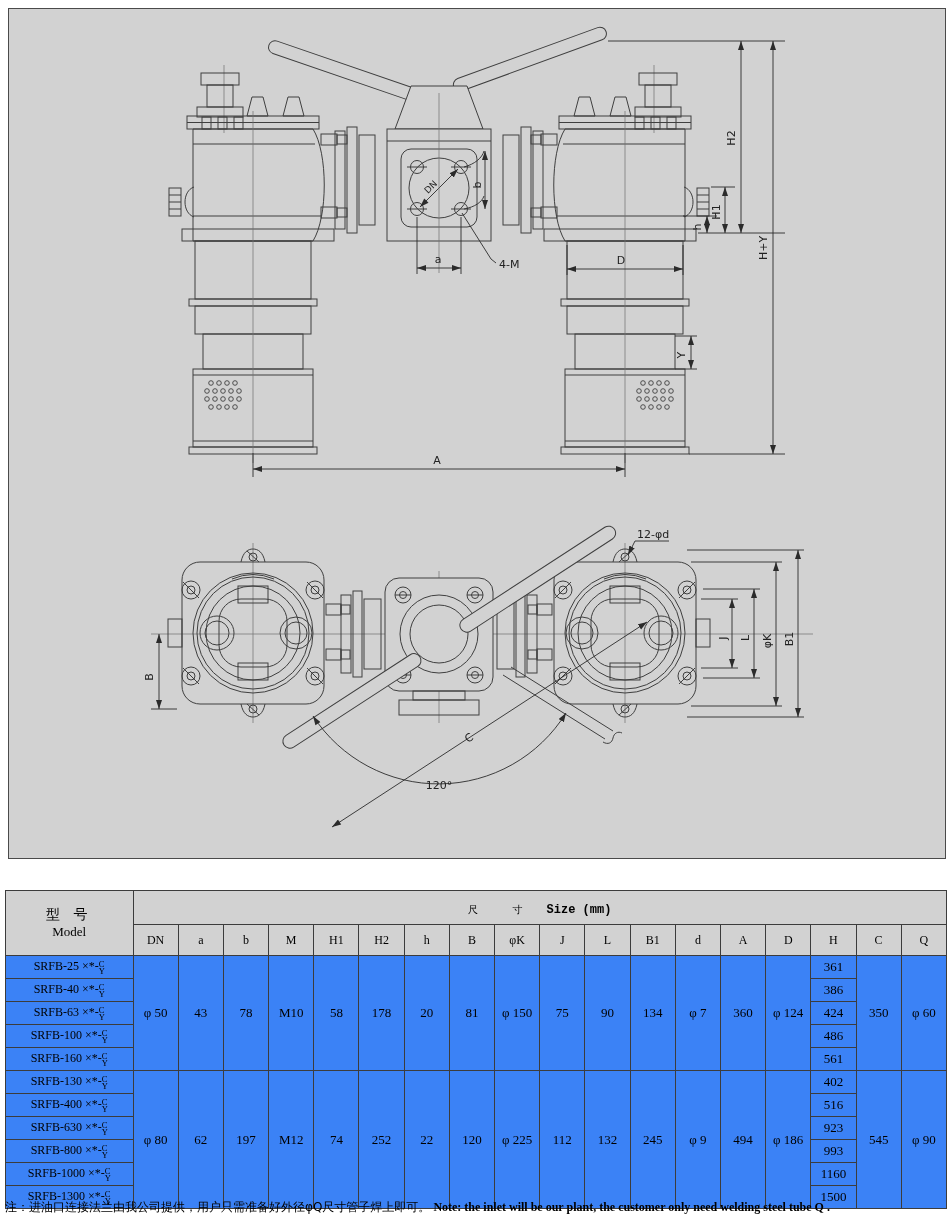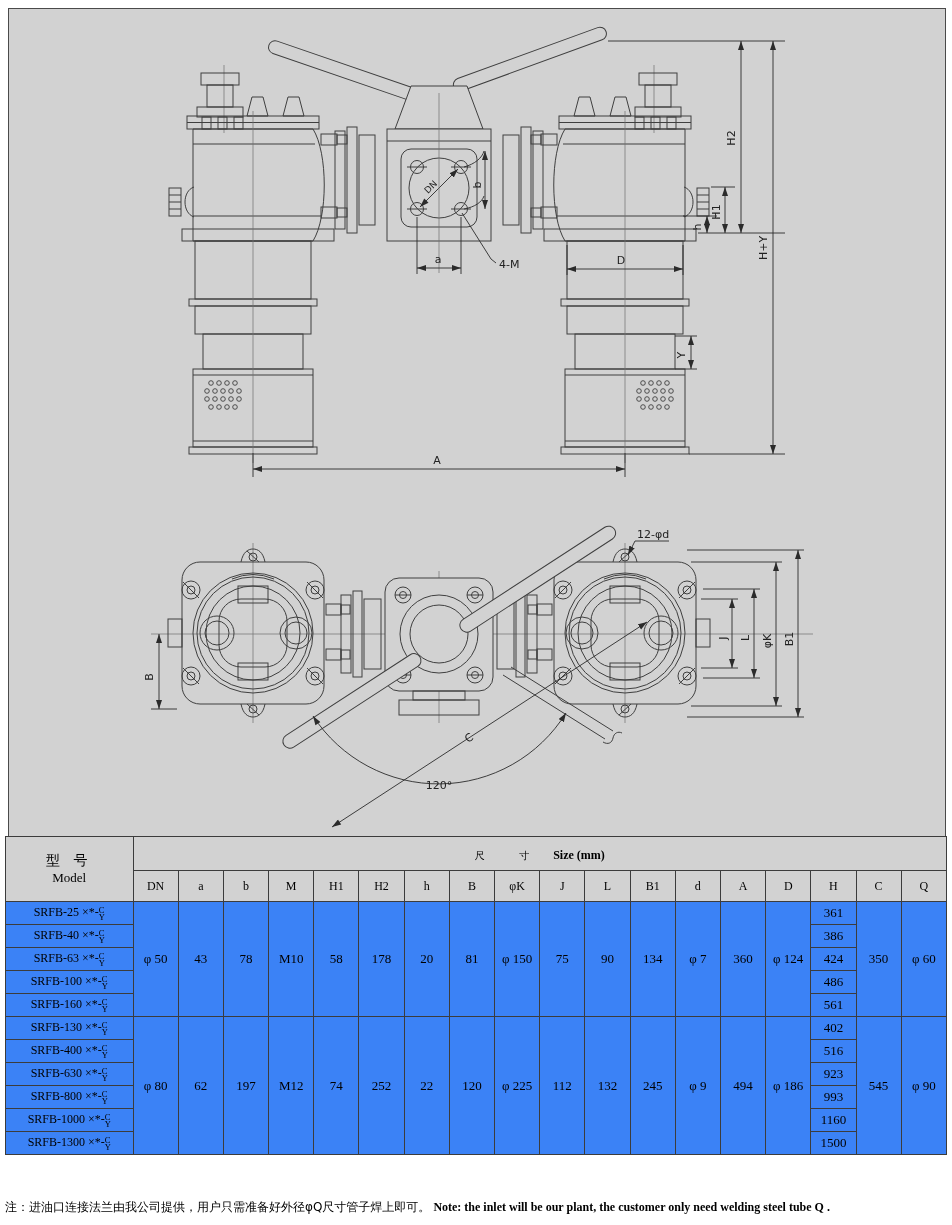--- a/index.html
+++ b/index.html
@@ -7,28 +7,28 @@
   .panel{position:absolute;left:8px;top:8px;width:936px;height:849px;background:#d2d2d2;border:1px solid #4a4a4a;}
   svg{display:block;}
   .ln{stroke:#3f3f3f;stroke-width:1;fill:none;}
   .bg{stroke:#3f3f3f;stroke-width:1;fill:#d2d2d2;}
   .cl{stroke:#707070;stroke-width:0.7;fill:none;}
   .dim{stroke:#2b2b2b;stroke-width:0.9;fill:none;}
   .dot{stroke:#3f3f3f;stroke-width:0.9;fill:none;}
   text{font-family:"DejaVu Sans","Liberation Sans",sans-serif;font-size:11px;fill:#222;}
   text.sm{font-size:9px;}
   
-  .dim-table{position:absolute;left:5px;top:836px;width:942px;border-collapse:collapse;table-layout:fixed;}
+  .dim-table{position:absolute;left:5px;top:890px;width:942px;border-collapse:collapse;table-layout:fixed;}
   .dim-table td,.dim-table th{border:1px solid #3c3c3c;text-align:center;vertical-align:middle;padding:0;font-weight:normal;}
   .dim-table thead th{background:#d2d2d2;}
   .hdr-model{width:127px;}
   .hdr-zh{font-size:14px;letter-spacing:5px;}
   .hdr-en{font-size:13px;}
   .hdr-size-zh{font-size:10px;letter-spacing:16px;margin-right:4px;}
-  .hdr-size-en{font-size:12px;font-weight:bold;}
+  .hdr-size-en{font-size:12px;font-weight:bold;font-family:Liberation Mono, monospace;}
   .col-h{font-size:12px;height:30px;}
   .row1{height:34px;}
   .drow td{height:22px;font-size:13px;background:#3b82f6;}
   td.model-cell{font-size:12px;text-align:center;white-space:nowrap;}
   .frac{display:inline-block;vertical-align:middle;line-height:7px;font-size:8.5px;text-align:left;}
   .frac span{display:block;}
   .note-line{position:absolute;left:5px;top:1199px;width:944px;font-size:12px;white-space:nowrap;}
   .note-zh{font-family:"DejaVu Sans","Liberation Sans",sans-serif;}
   .note-en{font-weight:bold;}
 </style>

